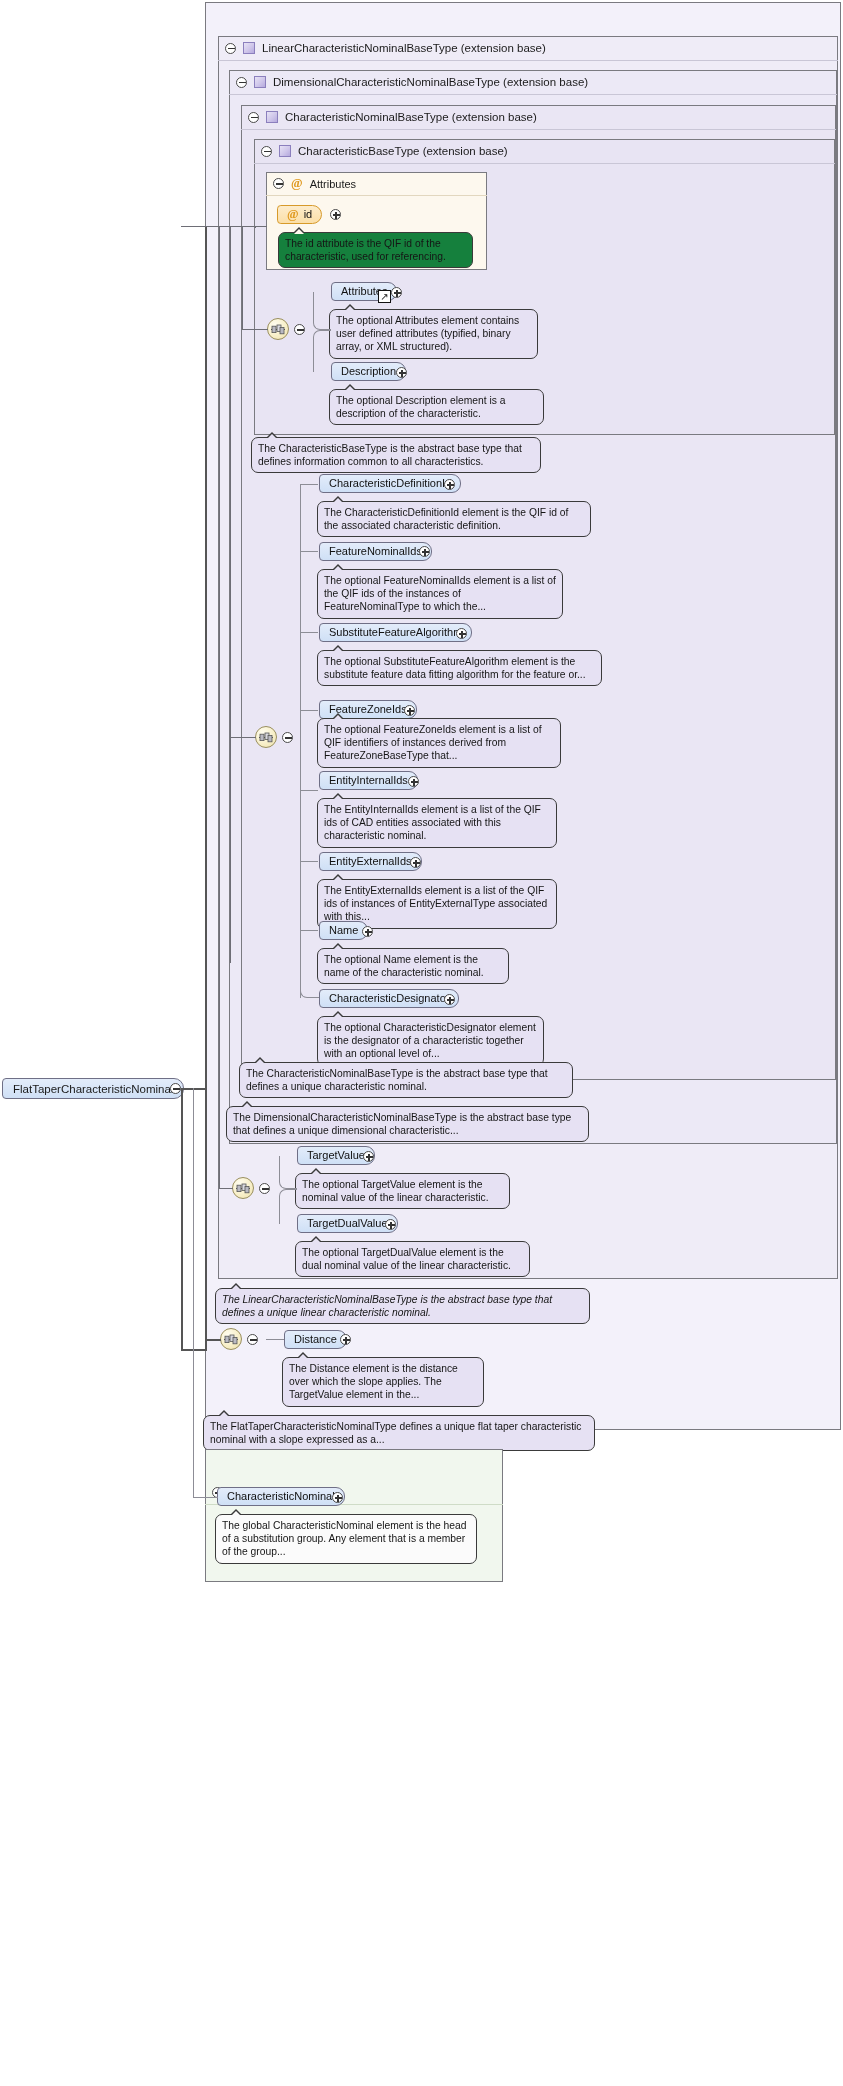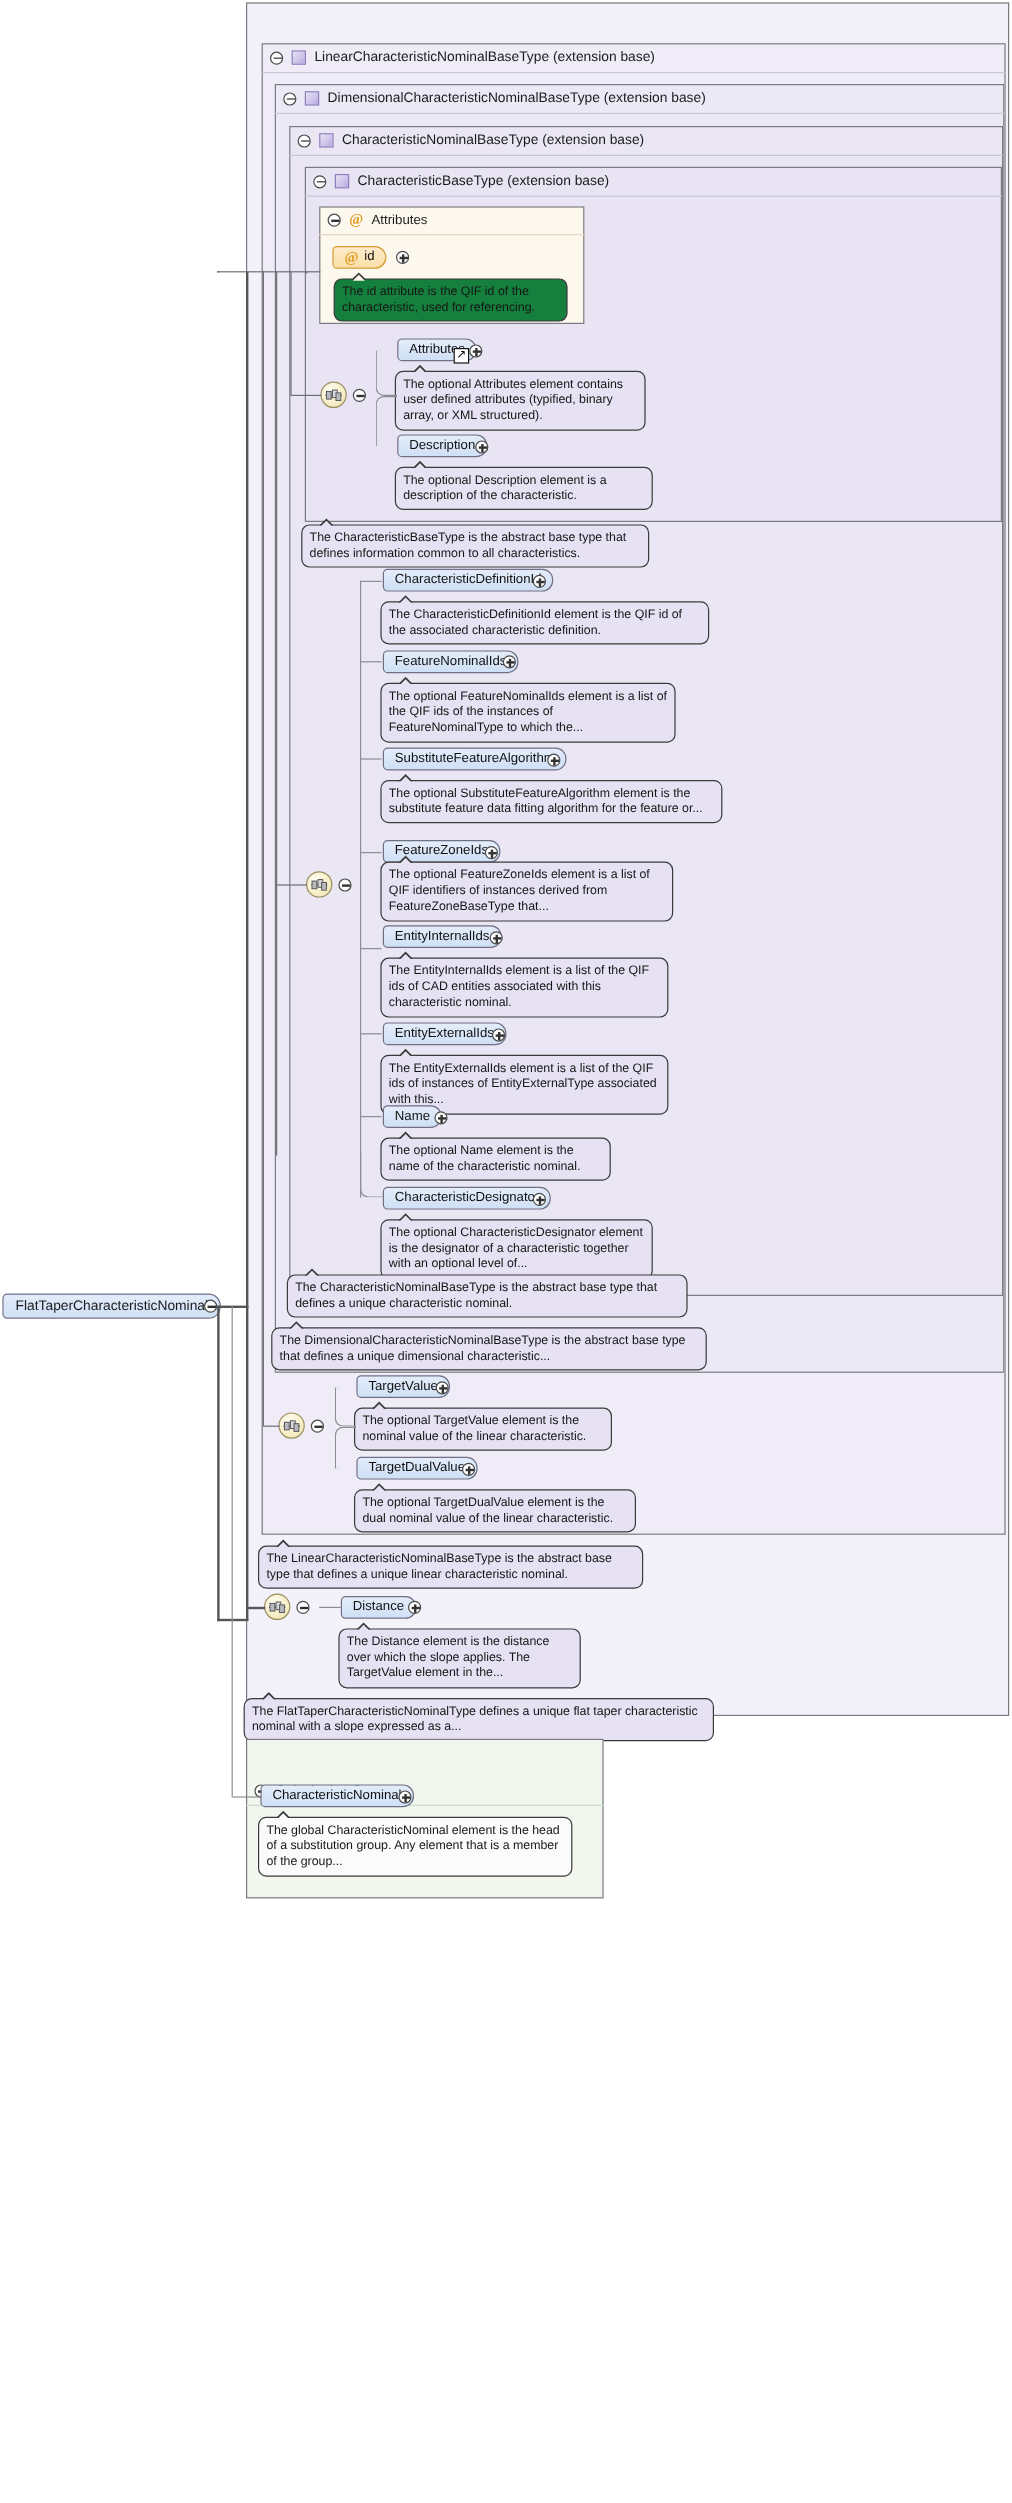--- a/index.html
+++ b/index.html
@@ -390,21 +390,21 @@
 
   <div class="node" style="left:297px; top:1214px;">
     <span class="nlabel">TargetDualValue</span>
   </div>
   <span class="toggle plus" style="position:absolute; left:385px; top:1219px;"></span>
   <div class="anno lilac" style="left:295px; top:1241px; width:235px;">
     <span>The optional TargetDualValue element is the dual nominal value of the linear characteristic.</span>
   </div>
   <div class="elbow up" style="left:279px; top:1189px; width:18px; height:35px;"></div>
 
-  <div class="anno lilac" style="left:215px; top:1288px; width:321px;">
+  <div class="anno lilac" style="left:215px; top:1288px; width:375px;font-style:italic;">
     <span>The LinearCharacteristicNominalBaseType is the abstract base type that defines a unique linear characteristic nominal.</span>
   </div>
 
   <div class="seq" style="left:220px; top:1328px;">
     <svg width="14" height="11" viewBox="0 0 14 11">
       <line x1="0" y1="5.5" x2="14" y2="5.5" stroke="#555" stroke-width="1"></line>
       <rect x="1" y="2.2" width="4" height="6.4" fill="#b9b9c2" stroke="#555" stroke-width="0.8"></rect>
       <rect x="6" y="1" width="4" height="6.4" fill="#d8d8de" stroke="#555" stroke-width="0.8"></rect>
       <rect x="9" y="3.4" width="4" height="6.4" fill="#b9b9c2" stroke="#555" stroke-width="0.8"></rect>
     </svg>

